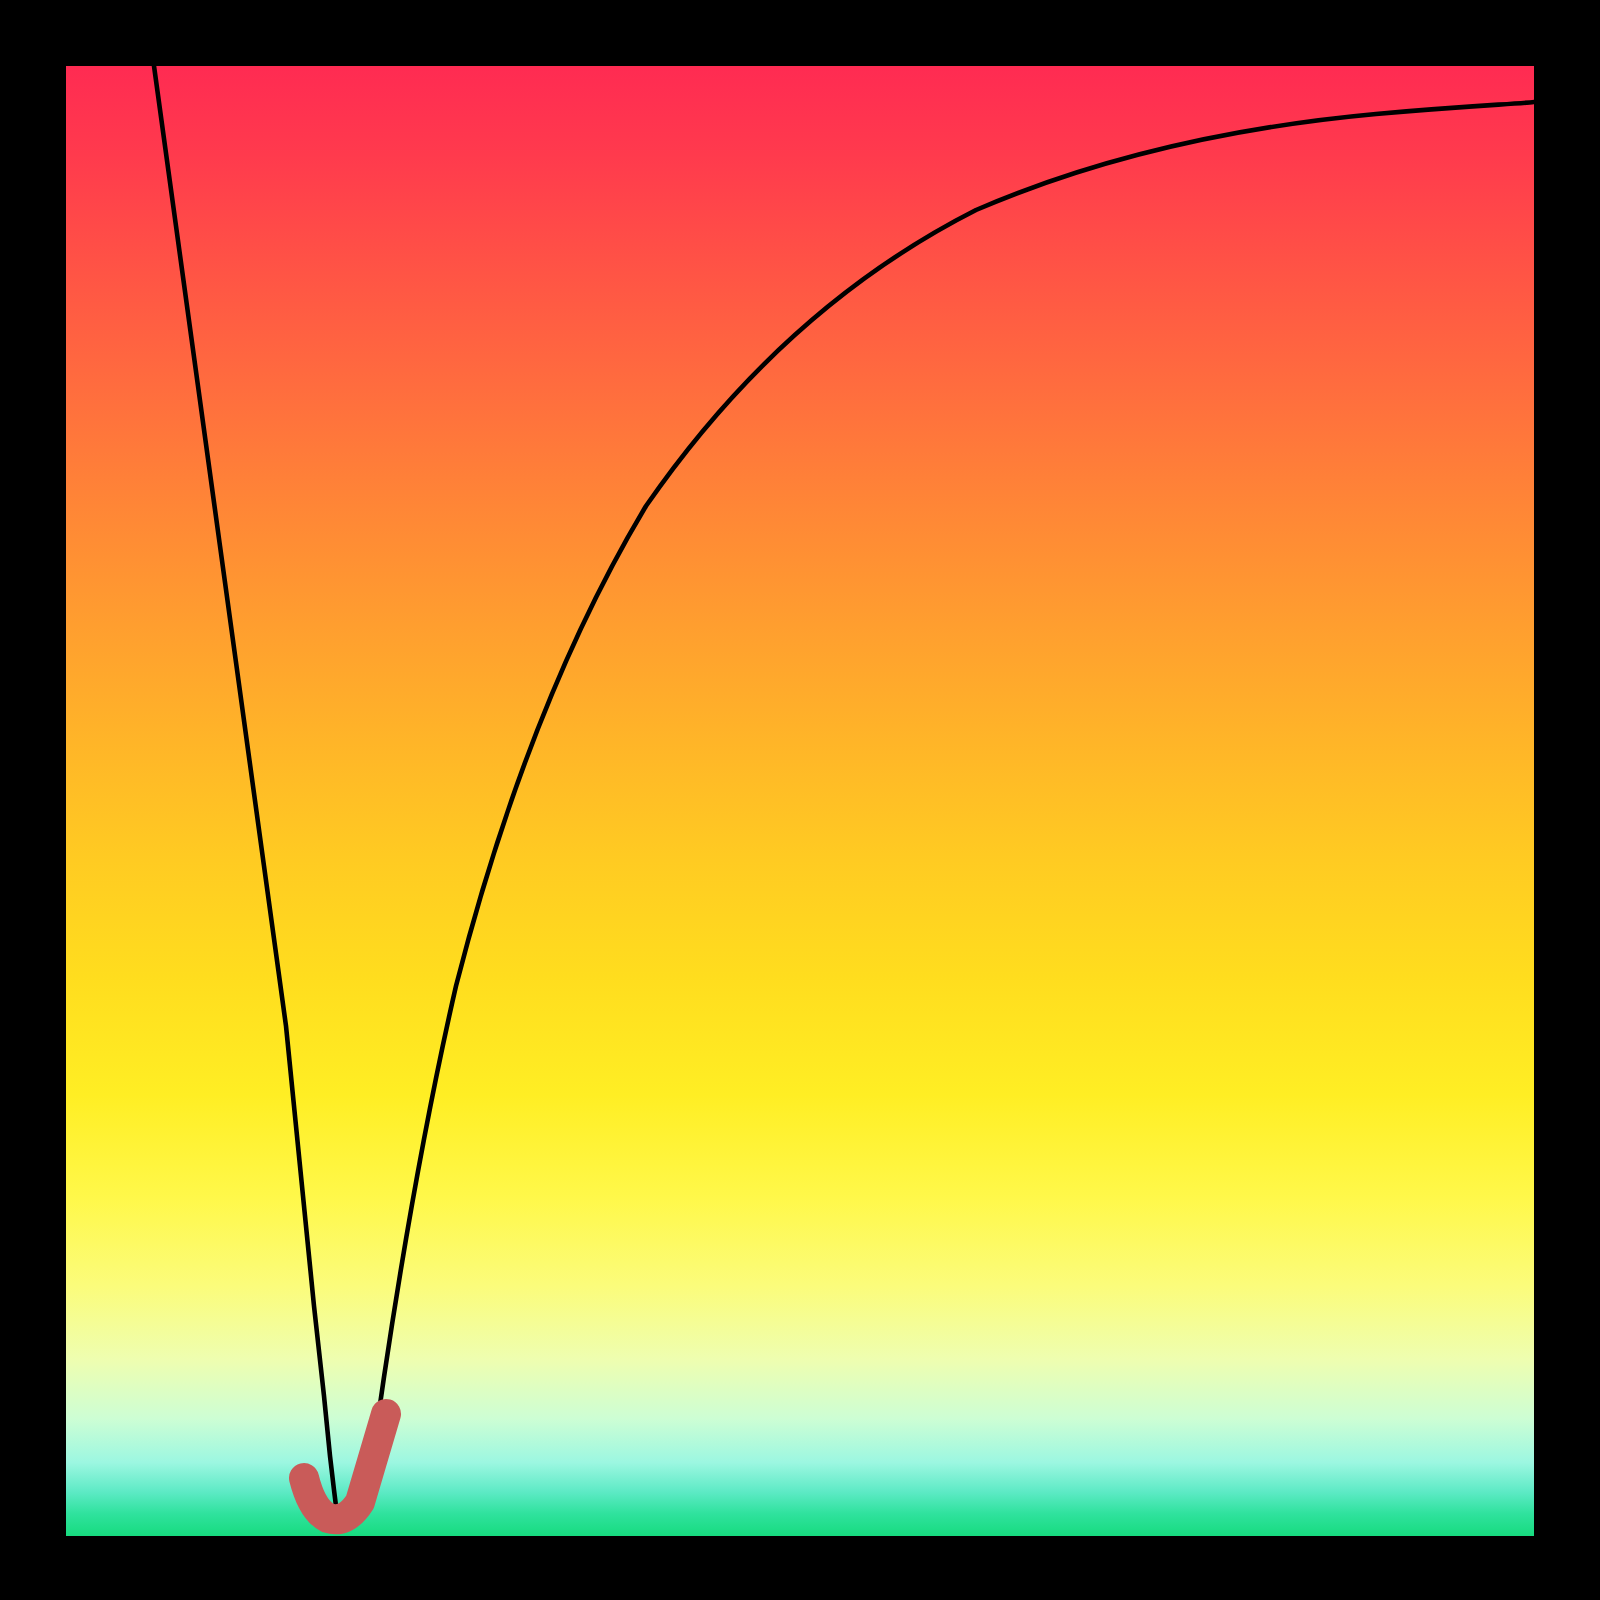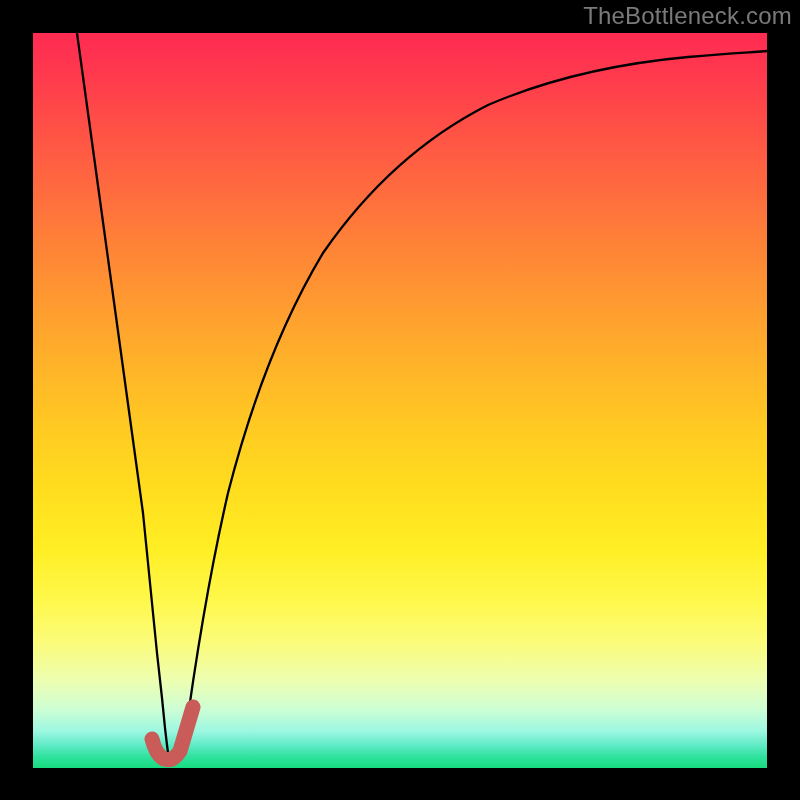--- a/index.html
+++ b/index.html
@@ -69,21 +69,20 @@
   .checkmark {
     fill: none;
     stroke-linecap: round;
     stroke-linejoin: round;
   }
 </style>
 </head>
 <body>
 
 <div class="stage">
-  <div class="watermark">TheBottleneck.com</div>
 
   <div class="plot-area">
     <div class="gradient"></div>
 
     <svg class="curves" viewBox="0 0 734 735" preserveAspectRatio="none">
 
       <path class="curve-line" d="M 44 0
                L 55 80
                L 66 160
                L 77 240

